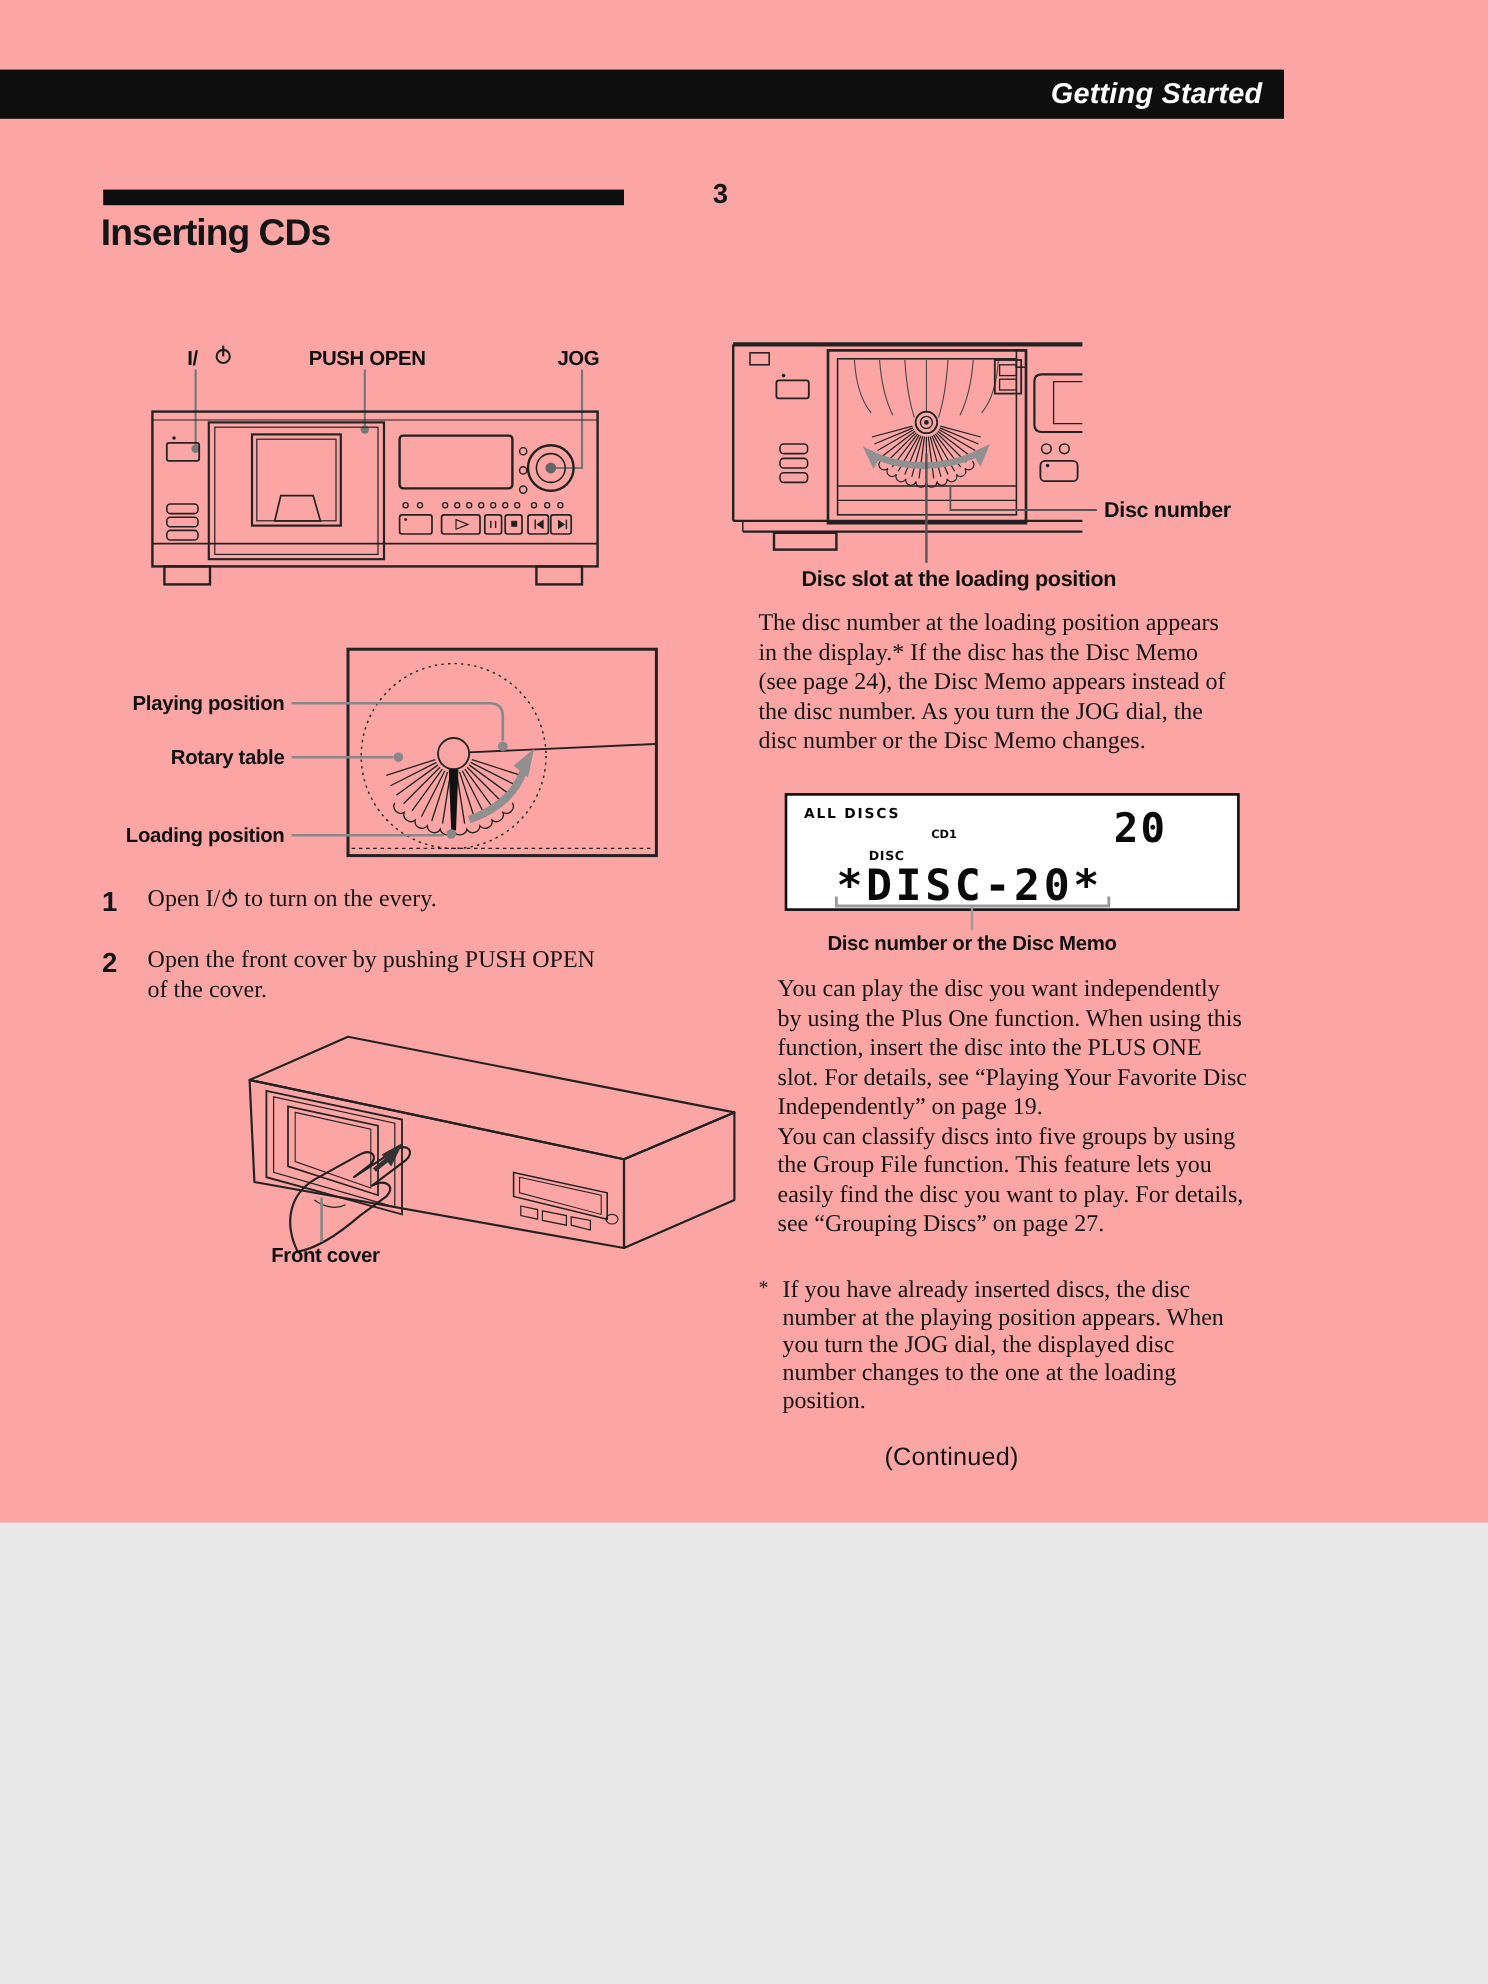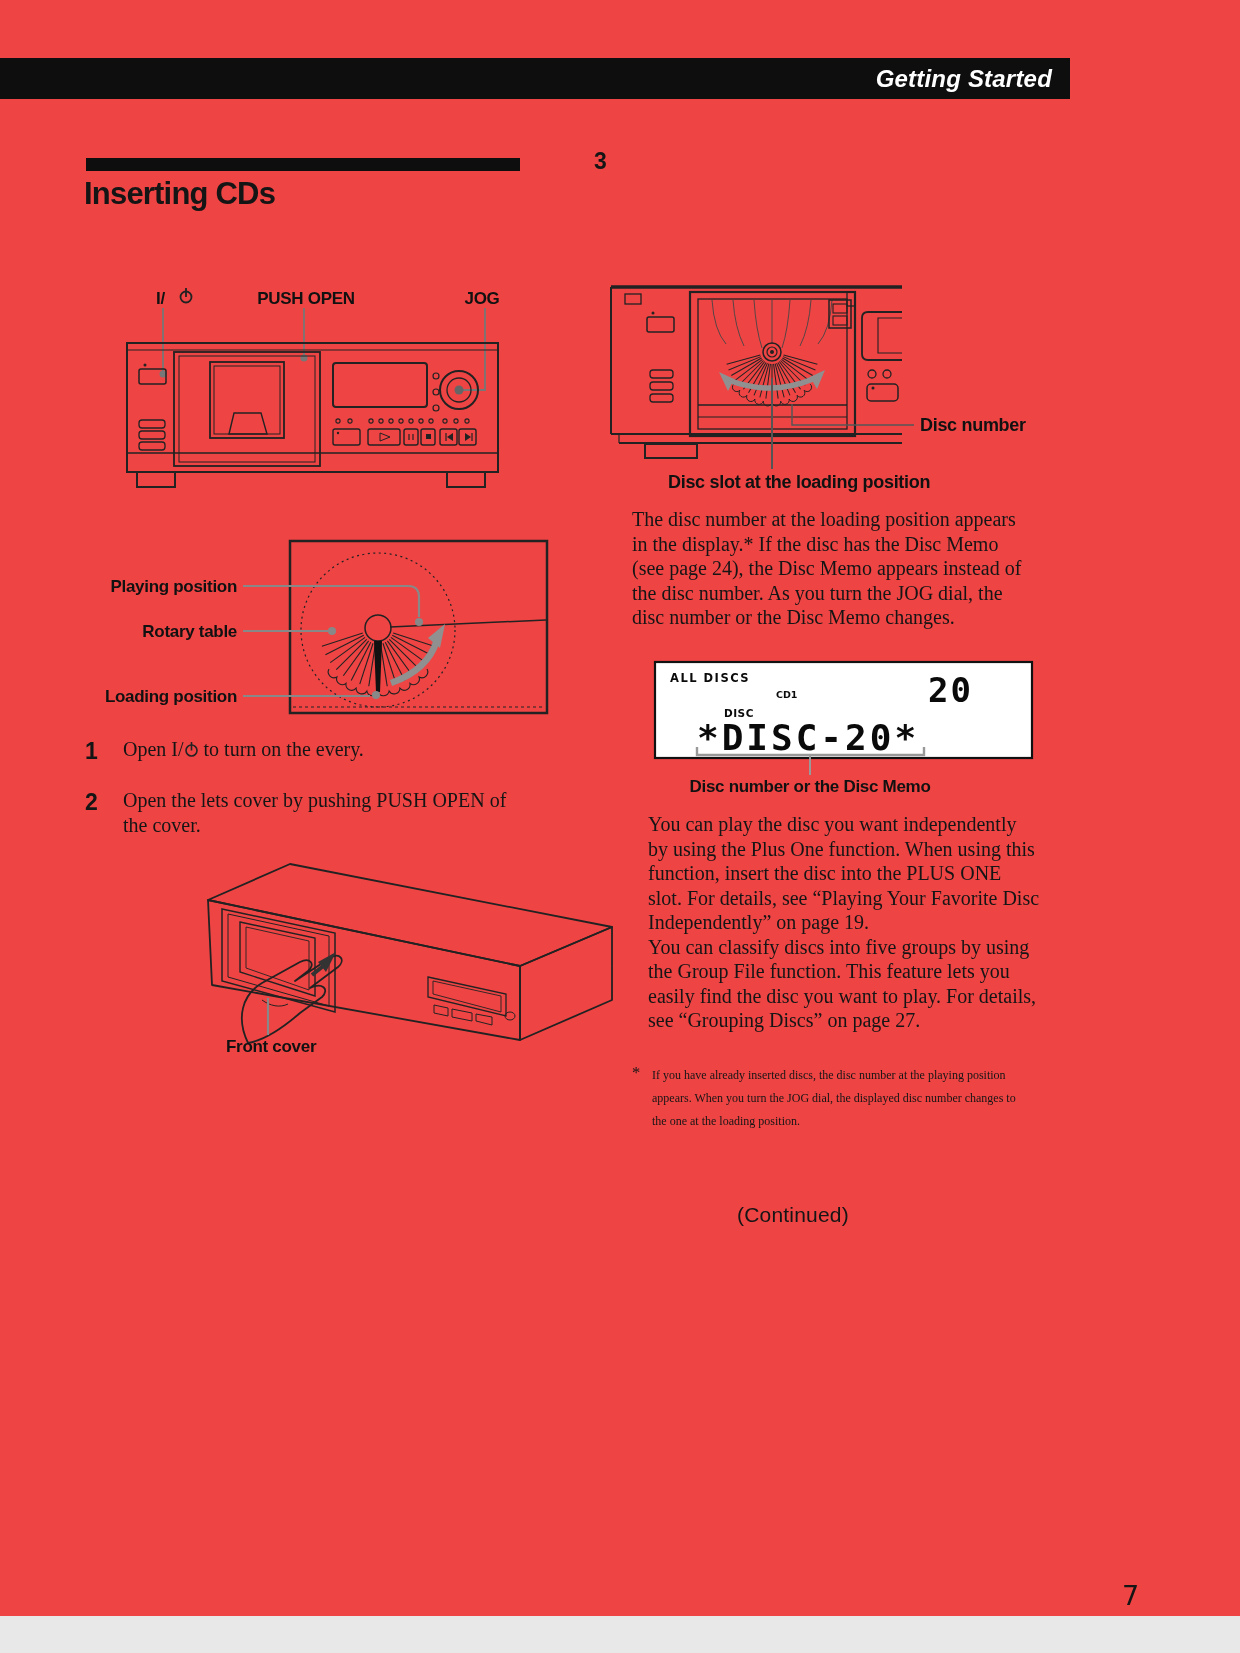--- a/index.html
+++ b/index.html
@@ -1,34 +1,34 @@
 <!DOCTYPE html>
 <html><head>
 <meta charset="utf-8">
 <style>
   html,body{margin:0;padding:0;background:#e8e8e8;}
-  .page{position:relative;width:1240px;height:1616px;background:#ef4444;overflow:hidden;
+  .page{position:relative;width:1240px;height:1269px;background:#fca5a5;overflow:hidden;
         font-family:"Liberation Serif",serif;color:#151515;}
   .abs{position:absolute;}
   
   .hdr-bar{left:0;top:58px;width:1070px;height:41px;background:#0e0e0e;
            display:flex;align-items:center;justify-content:flex-end;}
   .hdr-title{color:#fff;font-family:"Liberation Sans",sans-serif;font-weight:bold;
              font-style:italic;font-size:24px;padding-right:18px;letter-spacing:.2px;}
   
   .sec-bar{left:86px;top:158px;width:434px;height:13px;background:#0e0e0e;}
   .sec-title{left:84px;top:176px;font-family:"Liberation Sans",sans-serif;font-weight:bold;
              font-size:31px;letter-spacing:-0.8px;}
   .intro{left:86px;top:226px;width:430px;font-size:20px;}
   
   .stepnum{font-family:"Liberation Sans",sans-serif;font-weight:bold;font-size:23px;}
   .steptext{font-size:20px;line-height:24.5px;}
   .para{font-size:20px;line-height:24.5px;}
   .para p{margin:0;}
-  .footnote{font-size:12px;line-height:23px;}
+  .footnote{font-size:20px;line-height:23px;}
   .fn-mark{left:632px;top:1063px;font-size:16.5px;}
   .continued{left:737px;top:1203px;width:330px;text-align:left;
              font-family:"Liberation Sans",sans-serif;font-size:21px;letter-spacing:.2px;}
   .pagenum{left:1122px;top:1580px;font-family:"DejaVu Sans",sans-serif;font-size:27px;}
   
   svg{overflow:visible;}
   .lbl{font-family:"Liberation Sans",sans-serif;font-weight:bold;font-size:17px;
        letter-spacing:-0.3px;fill:#111;}
   .lbl18{font-family:"Liberation Sans",sans-serif;font-weight:bold;font-size:18px;
        letter-spacing:-0.3px;fill:#111;}
@@ -197,21 +197,21 @@
 
   <div class="abs stepnum" style="left:85px;top:738px;">1</div>
   <div class="abs steptext" style="left:123px;top:737px;width:400px;">
     <span>Open I/</span><span class="pwr-ico"><svg width="15" height="17" viewBox="0 0 15 17">
           <circle cx="7.5" cy="9.5" r="5.5" class="ln" stroke-width="1.6"></circle>
           <line x1="7.5" y1="1" x2="7.5" y2="9.5" class="ln" stroke-width="1.6"></line>
         </svg></span><span> to turn on the every.</span>
   </div>
 
   <div class="abs stepnum" style="left:85px;top:789px;">2</div>
-  <div class="abs steptext" style="left:123px;top:788px;width:392px;">Open the lets cover by pushing PUSH OPEN of the cover.</div>
+  <div class="abs steptext" style="left:123px;top:788px;width:392px;">Open the front cover by pushing PUSH OPEN of the cover.</div>
 
   <svg class="abs" style="left:185px;top:845px;" width="440" height="215" viewBox="185 845 440 215">
     <g fill="#fff" class="ln" stroke-width="1.8" stroke-linejoin="round">
       <path d="M208,900 L290,864 L612,927 L520,966 Z"></path>
       <path d="M208,900 L520,966 L520,1040 L212,985 Z"></path>
       <path d="M520,966 L612,927 L612,1000 L520,1040 Z"></path>
     </g>
     <g class="ln" stroke-width="1.5">
       <path d="M222,909 L335,933 L335,1012 L222,981 Z"></path>
       <path d="M228,914 L329,936 L329,1006 L228,977 Z" stroke-width="1"></path>

